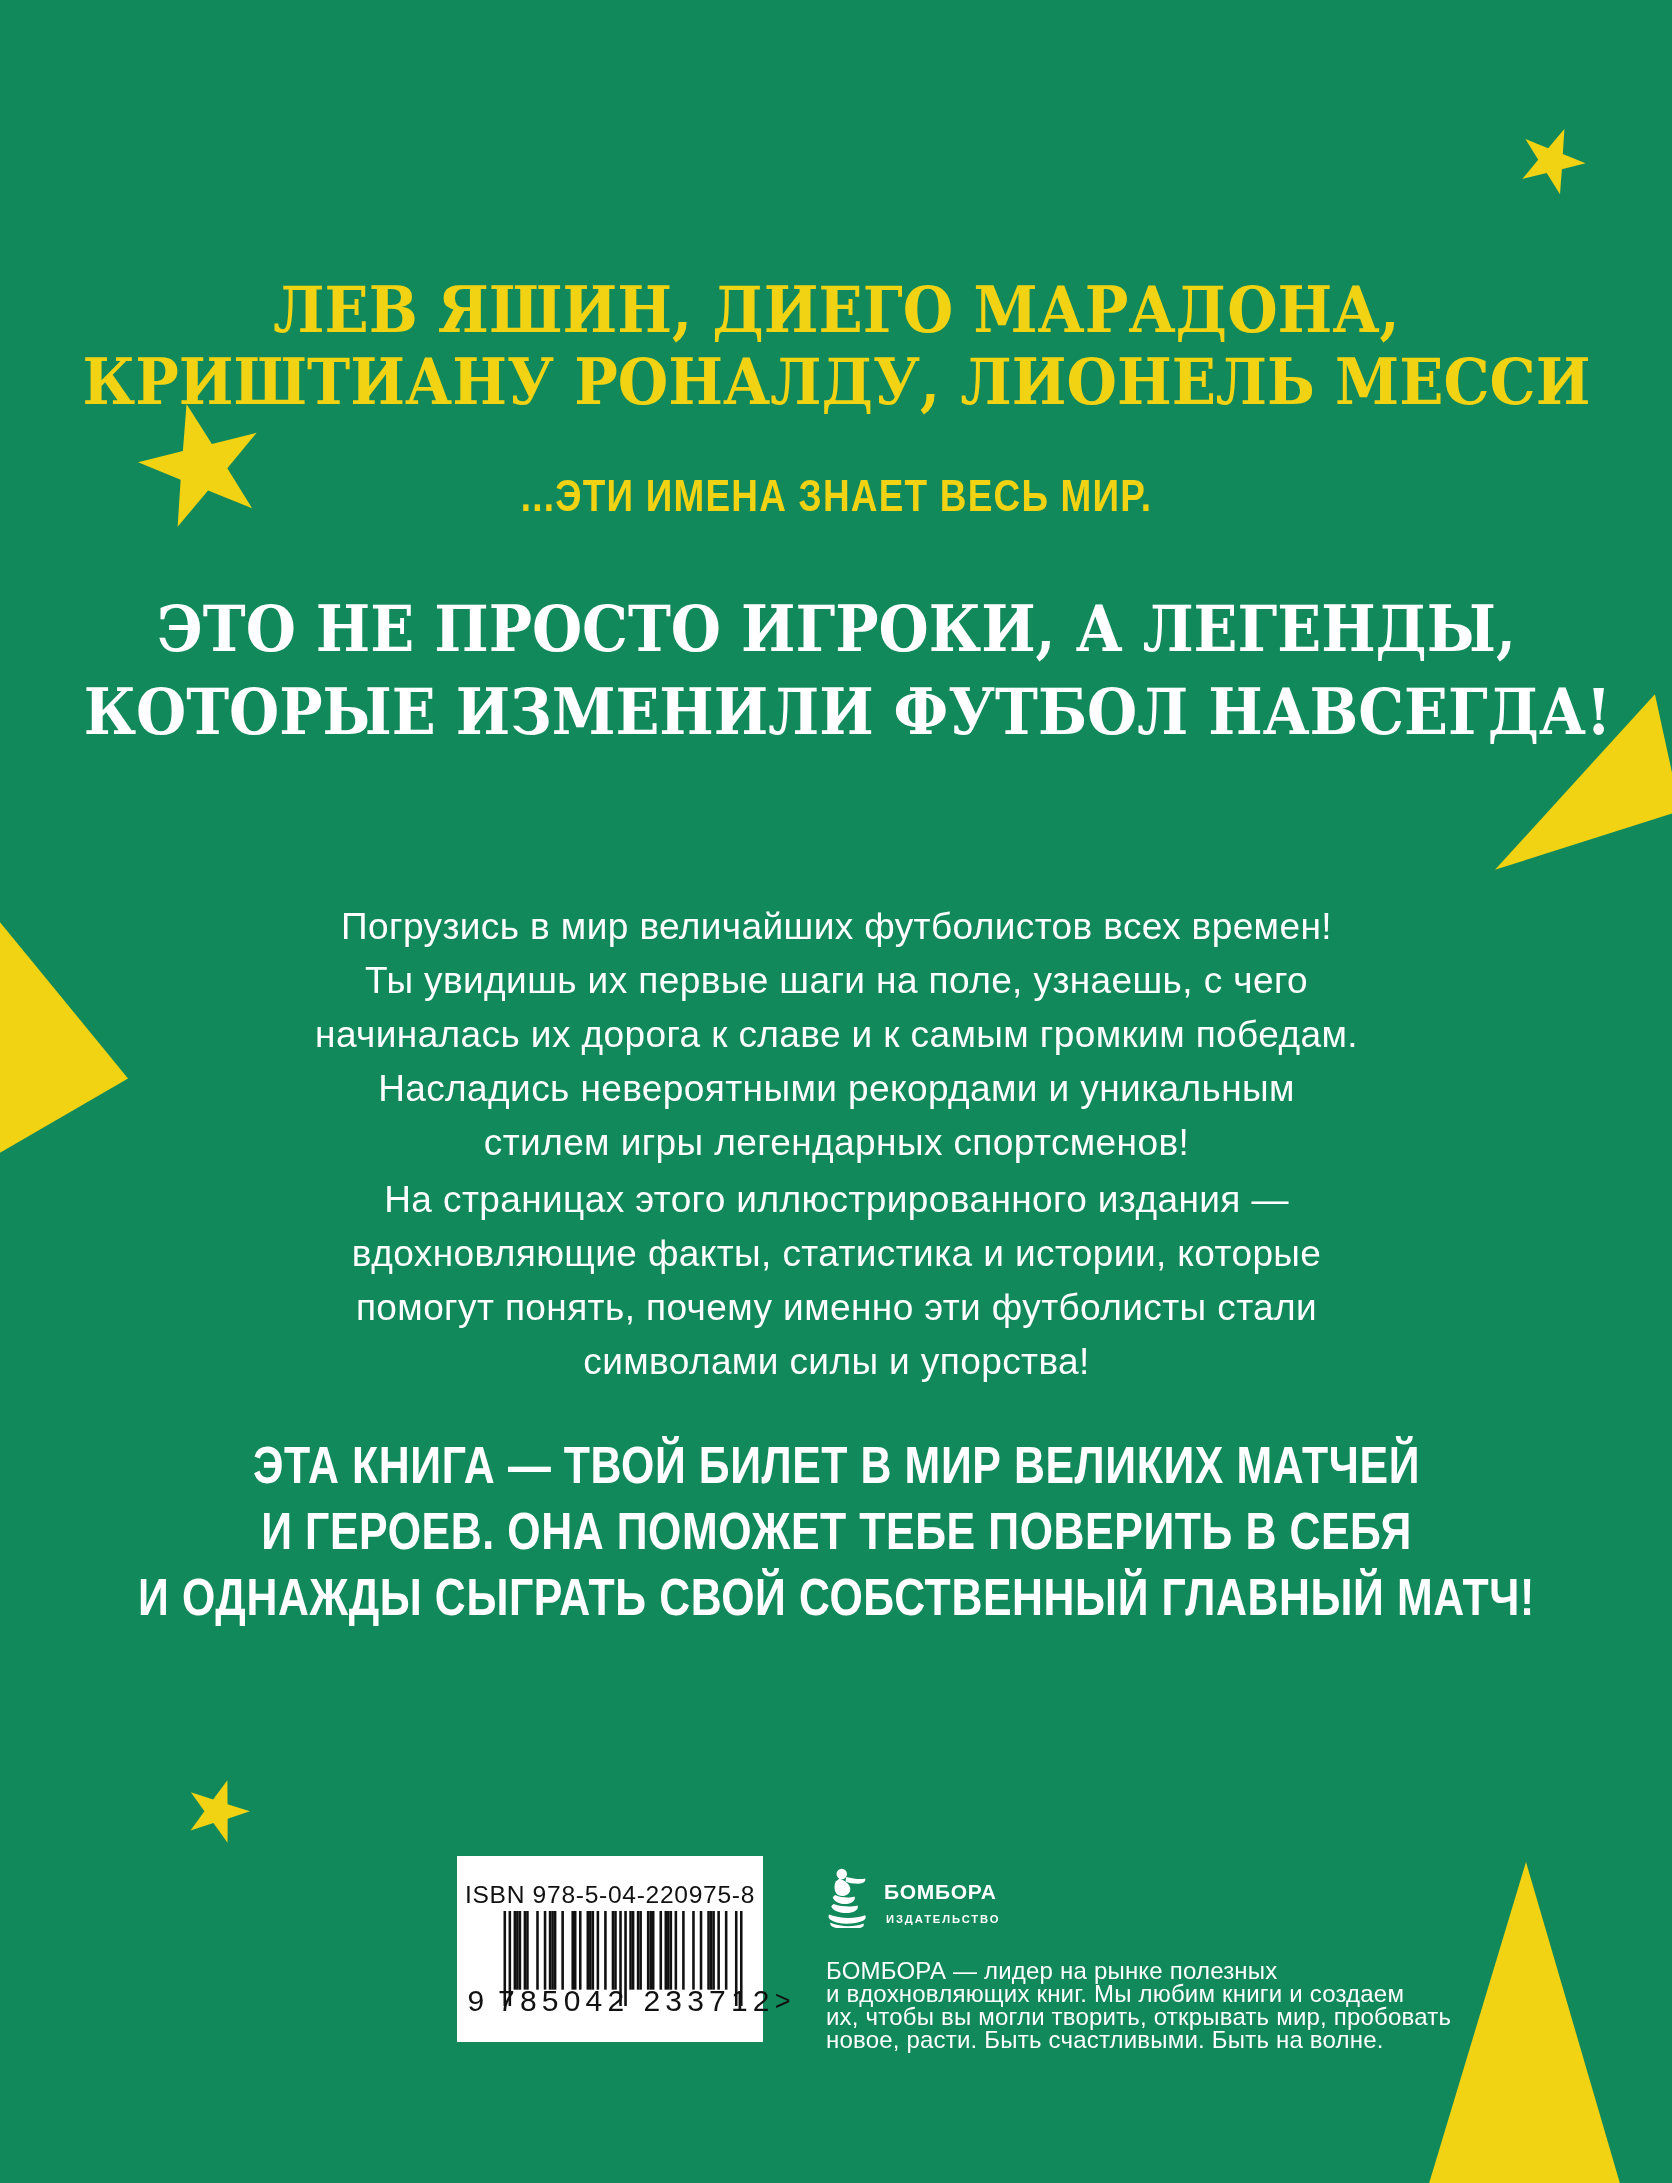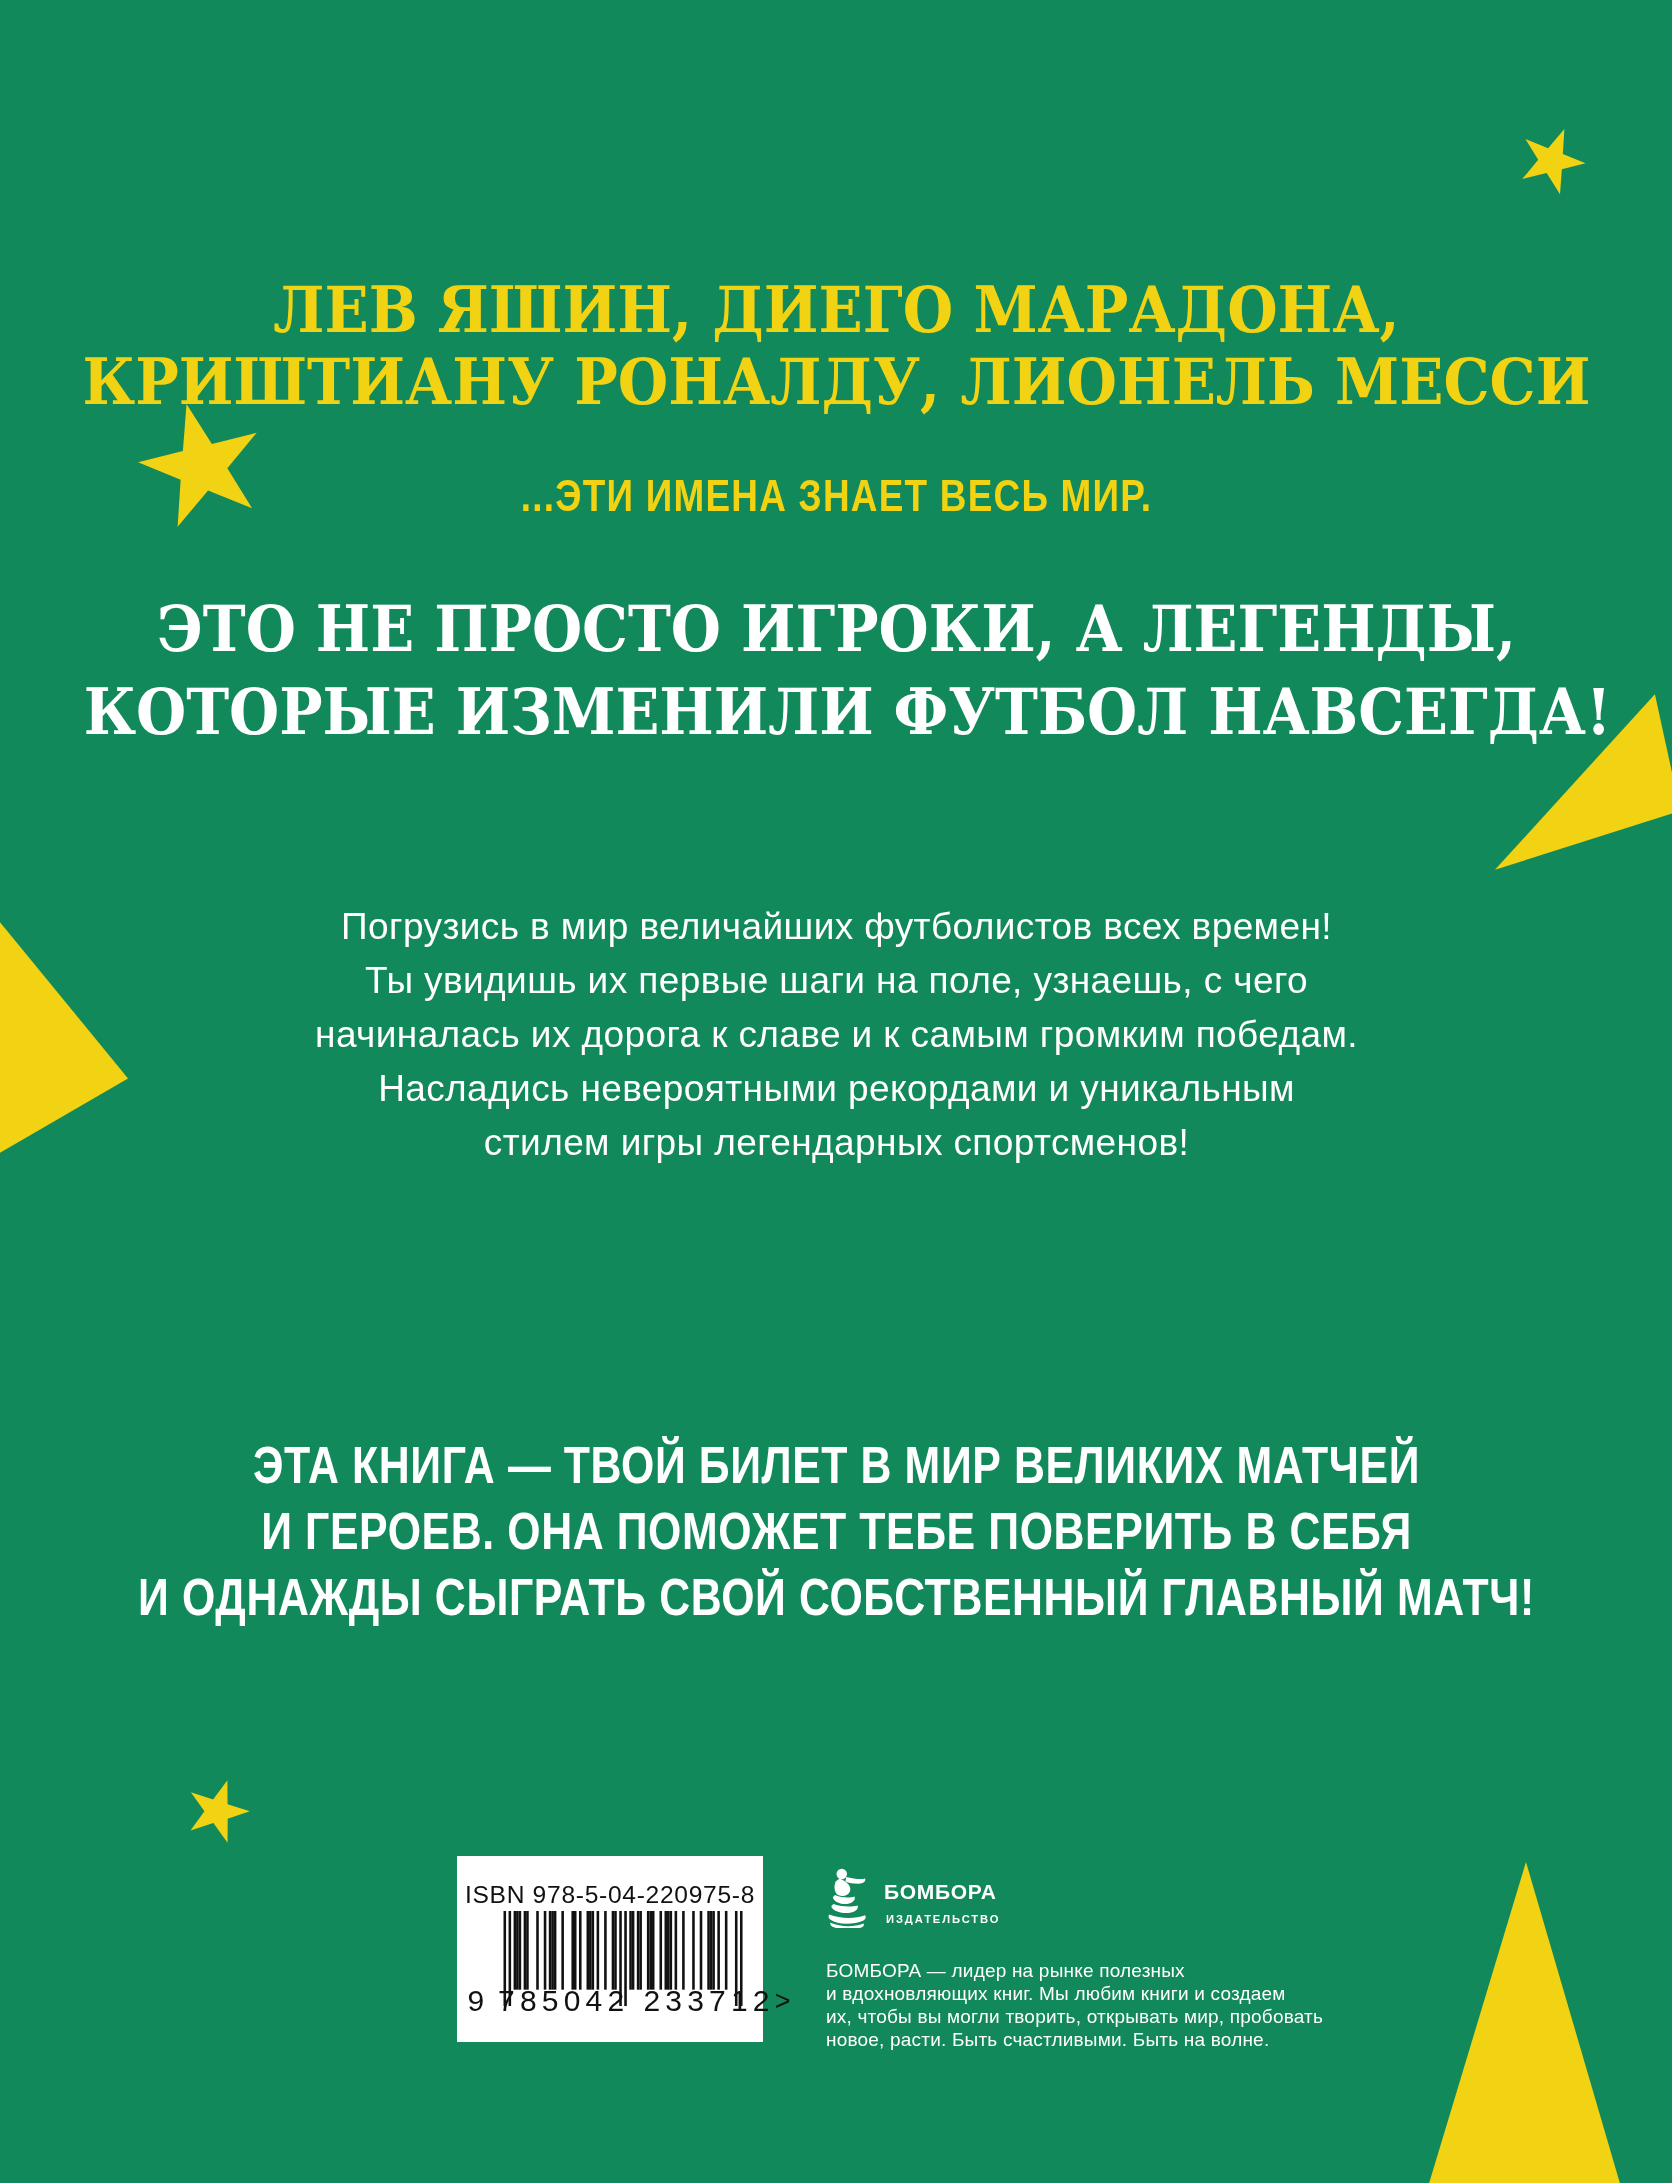--- a/index.html
+++ b/index.html
@@ -90,21 +90,21 @@
     color:var(--white);letter-spacing:0.7px;
   }
   .brand-type{
     left:886px;top:1913px;
     font-weight:bold;font-size:11.2px;
     color:var(--white);letter-spacing:1.9px;
   }
   .blurb{
     left:826px;top:1959px;
     color:var(--white);
-    font-size:19px;line-height:23px;
+    font-size:24px;line-height:23px;
     letter-spacing:0.2px;
     white-space:nowrap;
   }
   .shape{pointer-events:none;}
 </style>
 </head>
 <body>
 
 <div class="cover">
 
@@ -145,20 +145,26 @@
   </div>
 
   <div class="abs block para p1">
     <div>Погрузись в мир величайших футболистов всех времен!</div>
     <div>Ты увидишь их первые шаги на поле, узнаешь, с чего</div>
     <div>начиналась их дорога к славе и к самым громким победам.</div>
     <div>Насладись невероятными рекордами и уникальным</div>
     <div>стилем игры легендарных спортсменов!</div>
   </div>
 
+  <div class="abs block para p2">
+    <div>На страницах этого иллюстрированного издания —</div>
+    <div>вдохновляющие факты, статистика и истории, которые</div>
+    <div>помогут понять, почему именно эти футболисты стали</div>
+    <div>символами силы и упорства!</div>
+  </div>
 
   <div class="abs block cta">
     <div>ЭТА КНИГА — ТВОЙ БИЛЕТ В МИР ВЕЛИКИХ МАТЧЕЙ</div>
     <div>И ГЕРОЕВ. ОНА ПОМОЖЕТ ТЕБЕ ПОВЕРИТЬ В СЕБЯ</div>
     <div>И ОДНАЖДЫ СЫГРАТЬ СВОЙ СОБСТВЕННЫЙ ГЛАВНЫЙ МАТЧ!</div>
   </div>
 
   <div class="abs isbn-box">
     <div class="isbn-label">ISBN 978-5-04-220975-8</div>
     <svg class="bars" id="barcode-svg" width="240" height="95" viewBox="0 0 322 128">

